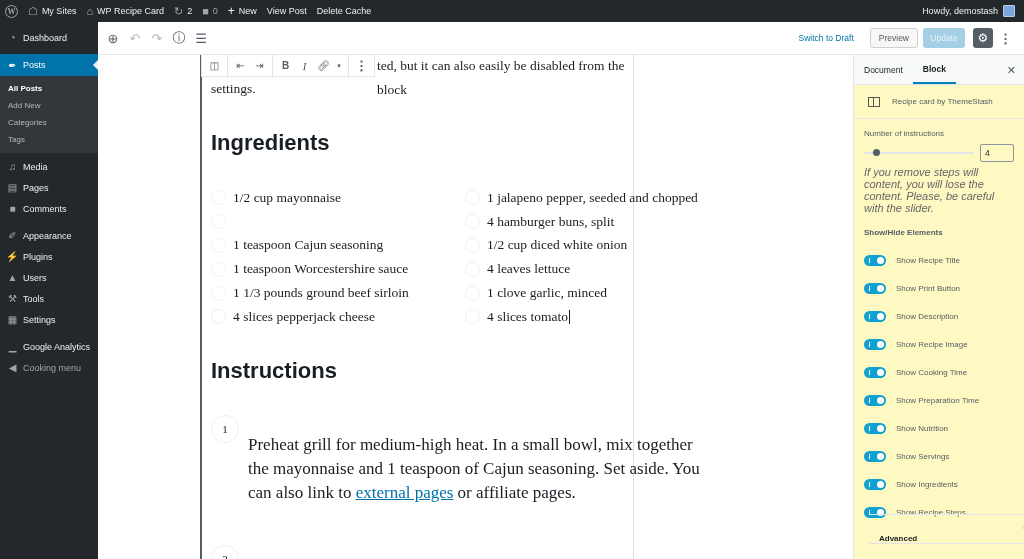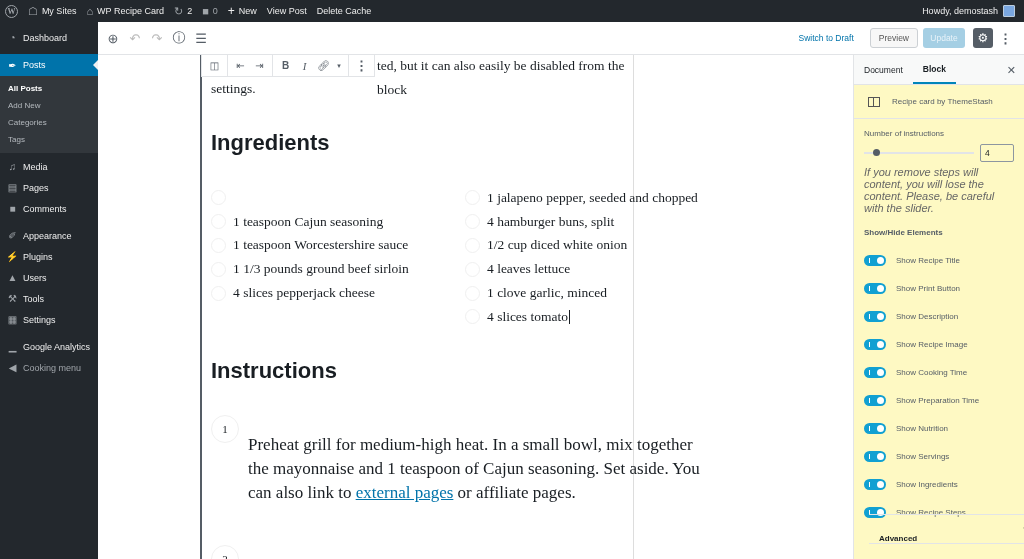--- a/index.html
+++ b/index.html
@@ -214,20 +214,24 @@
 <div id="content">
   <div id="block" class="serif">
     <div class="para serif" style="top:-1px;left:175px;">ted, but it can also easily be disabled from the block</div>
     <div class="para serif" style="top:22px;">settings.</div>
 
     <div class="heading" style="top:75px;">Ingredients</div>
 
     <div class="ing-list" style="left:9px;">
       <div class="ing">
           <span class="chk"></span>
+          <span>1/2 cup mayonnaise</span>
+        </div>
+      <div class="ing">
+          <span class="chk"></span>
         </div>
       <div class="ing">
           <span class="chk"></span>
           <span>1 teaspoon Cajun seasoning</span>
         </div>
       <div class="ing">
           <span class="chk"></span>
           <span>1 teaspoon Worcestershire sauce</span>
         </div>
       <div class="ing">

